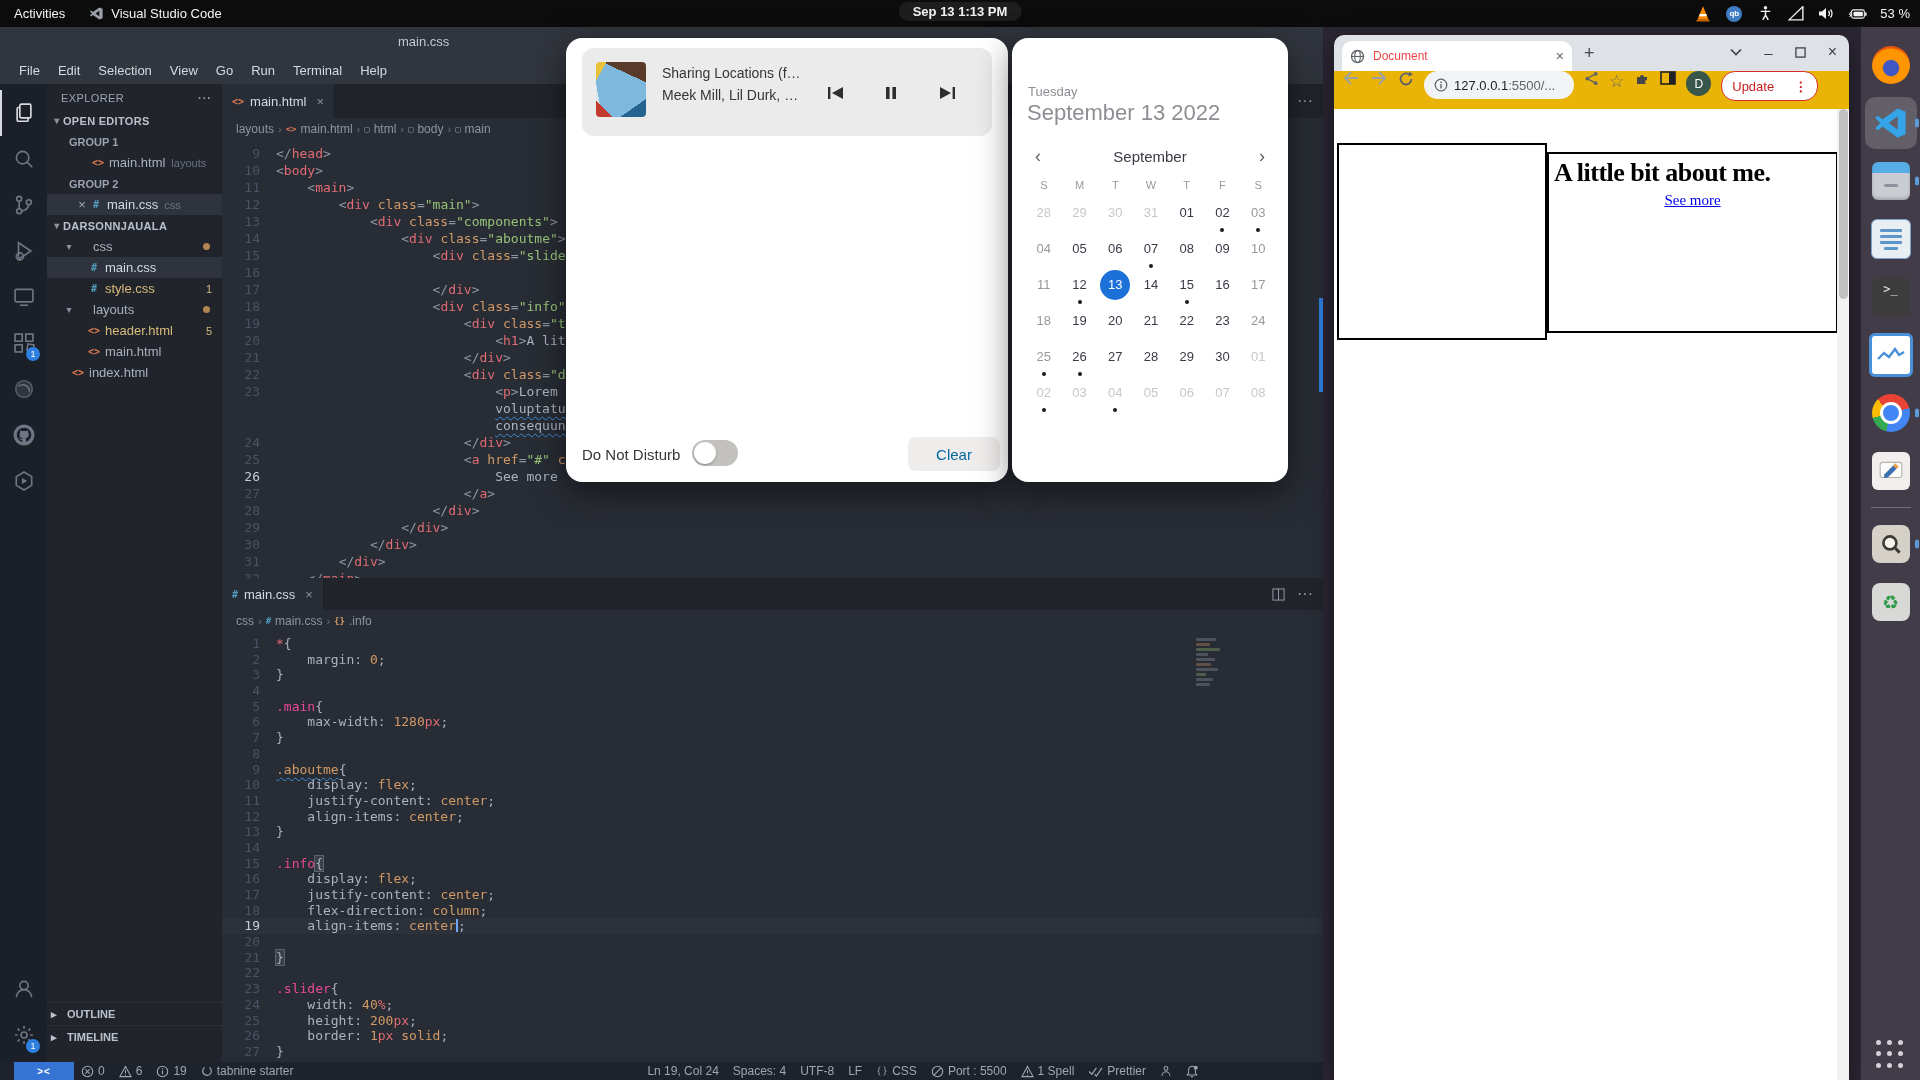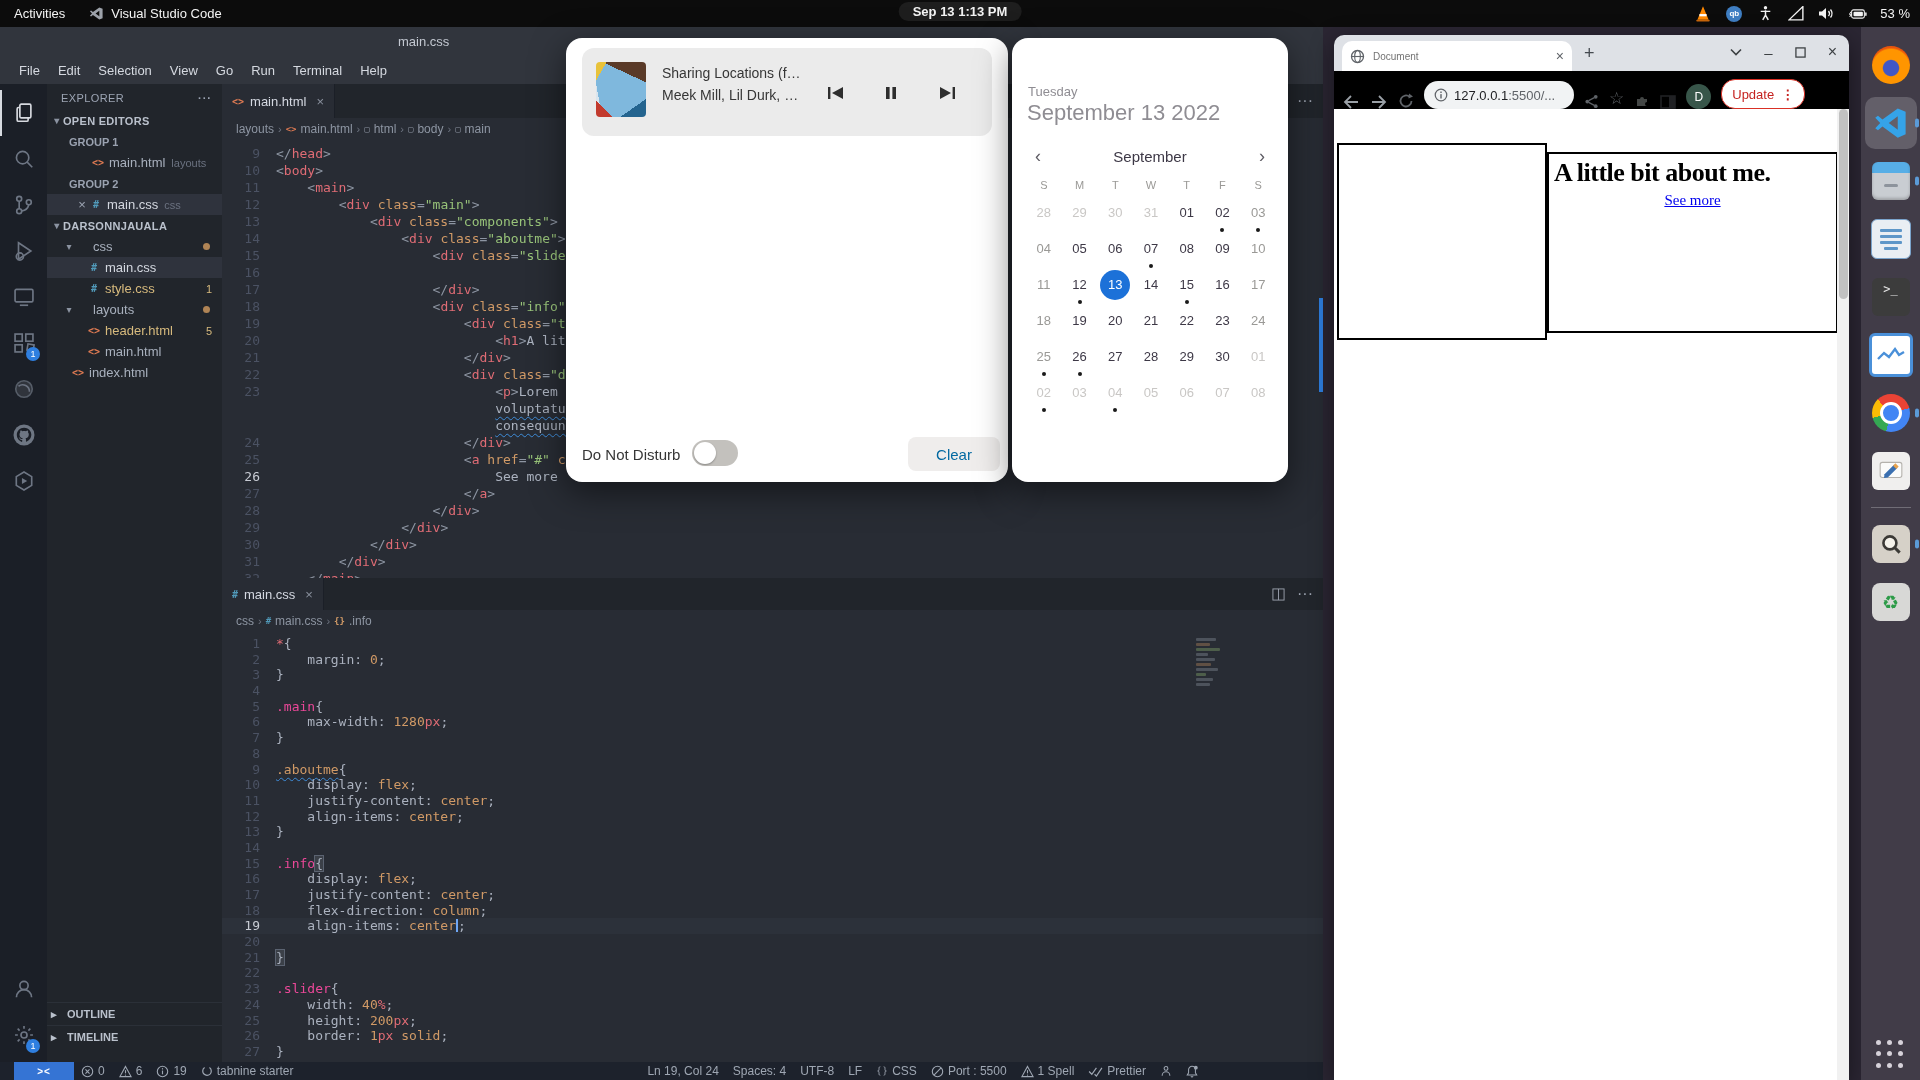--- a/index.html
+++ b/index.html
@@ -114,30 +114,30 @@
   .cal-cell .dnum{position:relative;z-index:1;}
   .cal-cell.t .dnum{color:#fff;}
   .cal-cell.t::before{content:"";position:absolute;left:50%;top:15px;transform:translate(-50%,-50%);width:30px;height:30px;border-radius:50%;background:#1c71d8;}
   .cal-dot{position:absolute;left:50%;bottom:2px;transform:translateX(-50%);width:4px;height:4px;border-radius:50%;background:#1a1a1a;}
   .events-box{position:absolute;left:10px;top:360px;width:256px;height:74px;background:#ebebeb;border-radius:10px;}
   .ev-today{position:absolute;left:16px;top:12px;font-size:15px;color:#9a9996;}
   .ev-none{position:absolute;left:16px;top:40px;font-size:15px;color:#3d3846;}
   
   .chrome{left:1334px;top:35px;width:515px;height:1045px;border-radius:10px 10px 0 0;background:#dee1e6;box-shadow:0 6px 24px rgba(0,0,0,.45);}
   .ch-tab{position:absolute;left:8px;top:6px;width:230px;height:30px;background:#fff;border-radius:10px 10px 0 0;display:flex;align-items:center;padding:0 8px;box-sizing:border-box;gap:8px;}
-  .ch-tab-title{font-size:10px;color:#737373;flex:1;}
+  .ch-tab-title{font-size:12px;color:#ef4444;flex:1;}
   .ch-x{color:#5f6368;font-size:14px;}
   .ch-newtab{position:absolute;left:250px;top:8px;font-size:18px;color:#454a50;}
   .ch-winbtns{position:absolute;right:12px;top:8px;display:flex;gap:22px;align-items:center;color:#3c4043;}
-  .ch-toolbar{position:absolute;left:0;top:36px;width:100%;height:38px;background:#000000;display:flex;align-items:flex-end;padding:0 8px;box-sizing:border-box;gap:10px;}
+  .ch-toolbar{position:absolute;left:0;top:36px;width:100%;height:38px;background:#eab308;display:flex;align-items:flex-start;padding:0 8px;box-sizing:border-box;gap:10px;}
   .ch-nav{color:#5f6368;display:flex;align-items:center;}
   .ch-pill{height:28px;width:150px;background:#f1f3f4;border-radius:14px;display:flex;align-items:center;gap:6px;padding:0 10px;box-sizing:border-box;font-size:13px;}
   .ch-host{color:#202124;} .ch-path{color:#5f6368;}
   .ch-avatar{width:25px;height:25px;border-radius:50%;background:#38564a;color:#fff;font-size:12px;display:flex;align-items:center;justify-content:center;}
-  .ch-update{height:28px;border:1px solid #d93025;border-radius:14px;color:#c5221f;font-size:13px;display:flex;align-items:center;gap:7px;padding:0 10px;background:#fff;}
+  .ch-update{height:28px;border:1px solid #d93025;border-radius:14px;color:#c5221f;font-size:13px;display:flex;align-items:center;gap:20px;padding:0 10px;background:#fff;}
   .ch-content{position:absolute;left:0;top:74px;width:100%;height:971px;background:#fff;font-family:"Liberation Serif",serif;}
   .ch-scroll{position:absolute;right:0;top:74px;width:12px;height:971px;background:#f1f1f1;}
   .ch-thumb{position:absolute;right:1.5px;top:0px;width:9px;height:190px;border-radius:5px;background:#c1c1c1;}
   .slider-box{position:absolute;left:3px;top:34px;width:210px;height:197px;border:2px solid #000;box-sizing:border-box;background:#fff;}
   .info-box{position:absolute;left:213px;top:43px;width:291px;height:181px;border:2px solid #000;box-sizing:border-box;background:#fff;padding:2px 5px;}
   .info-h1{font-size:26px;font-weight:bold;color:#000;white-space:nowrap;margin:2px 0 4px 0;letter-spacing:-.5px;}
   .info-p{font-size:15px;line-height:16.9px;color:#000;margin:0;}
   .seemore{display:block;text-align:center;color:#0000ee;text-decoration:underline;font-size:15px;margin-top:2px;}
   
   .dock{left:1861px;top:27px;width:59px;height:1053px;background:#413c48;display:flex;flex-direction:column;align-items:center;padding-top:12px;box-sizing:border-box;}

